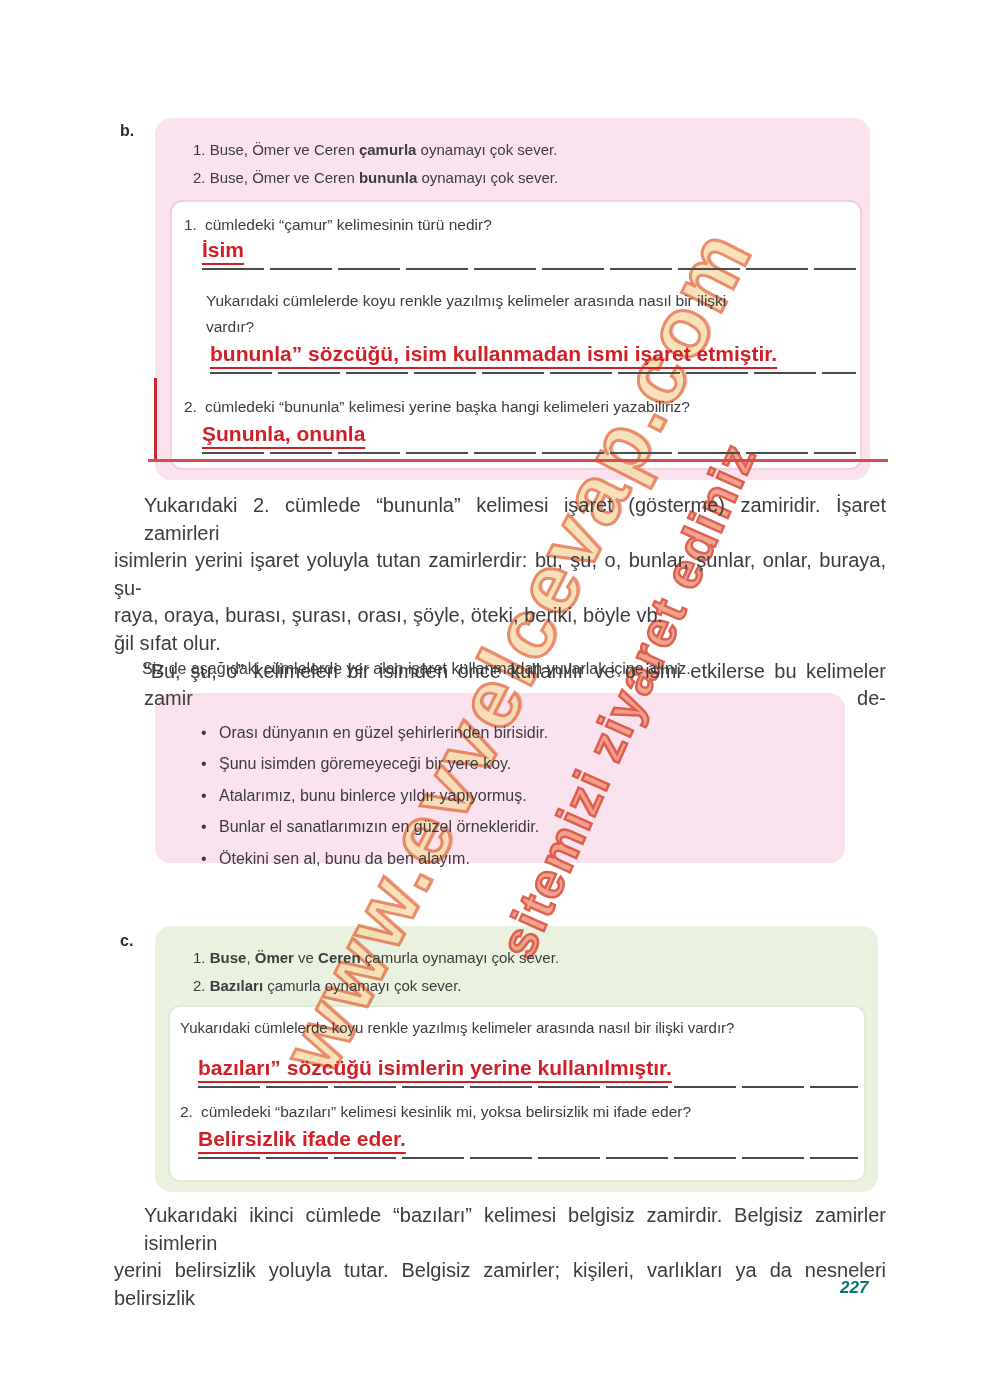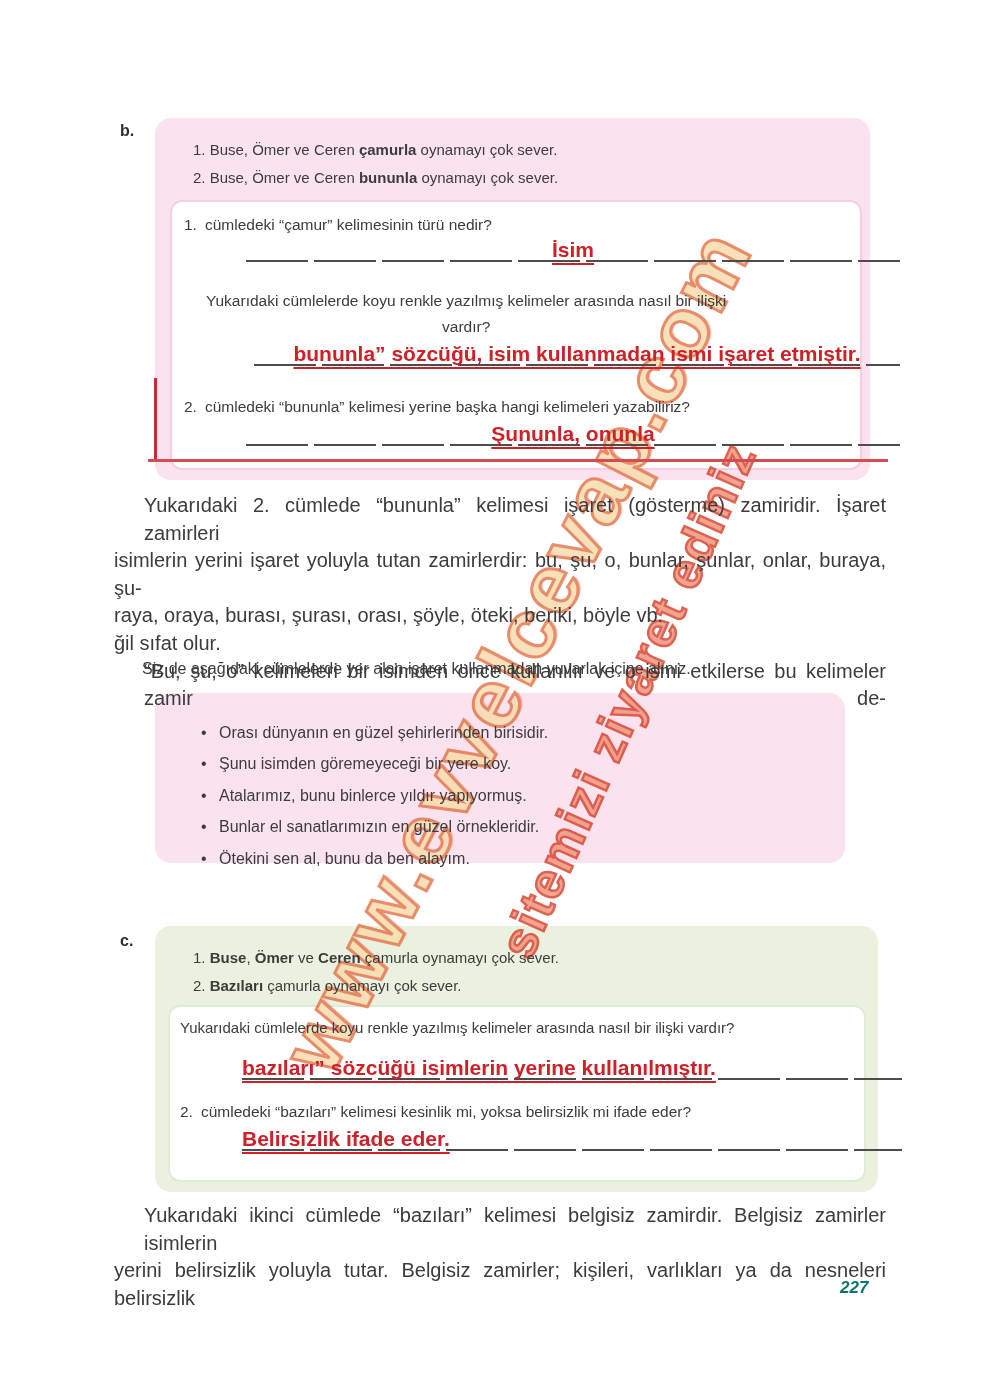--- a/index.html
+++ b/index.html
@@ -10,33 +10,32 @@
   }
   .txt{position:relative;z-index:2;}
   .bold{font-weight:700;}
   
   .sec-label{position:absolute;font-weight:700;font-size:16px;color:#2e2e2e;}
   
   .big-box{position:absolute;border-radius:16px;}
   .box-pink{background:#fae3ee;}
   .box-green{background:#eaf1df;}
   .inner-white{position:absolute;background:#ffffff;border-radius:12px;}
-  .inner-white.b{border:2px solid #f3cfdf;text-align:center;}
+  .inner-white.b{border:2px solid #f3cfdf;}
   .inner-white.c{border:2px solid #dfecd3;}
   .sent-wrap{position:absolute;left:38px;top:18px;}
   .sent{font-size:15px;line-height:28px;white-space:nowrap;}
   
   .q-row{position:absolute;font-size:15.5px;white-space:nowrap;}
   .q-num{display:inline-block;margin-right:8px;}
   .answer-row{
     position:absolute;z-index:2;
     background-image:repeating-linear-gradient(90deg,#4c4c4c 0 62px,rgba(0,0,0,0) 62px 68px);
     background-size:100% 2px;background-position:left bottom;background-repeat:no-repeat;
-    padding-bottom:0;
-    margin-left:44px;
+    padding-bottom:8px;
   }
   .answer{
     font-size:21px;font-weight:700;color:#d01f26;white-space:nowrap;
     text-decoration:underline;text-decoration-thickness:2px;text-underline-offset:6px;
   }
   
   .para-lines{position:absolute;font-size:20px;line-height:27.6px;}
   .jline{text-align:justify;text-align-last:justify;}
   .jline.line-end{text-align-last:left;}
   .jline.indent{padding-left:30px;}

